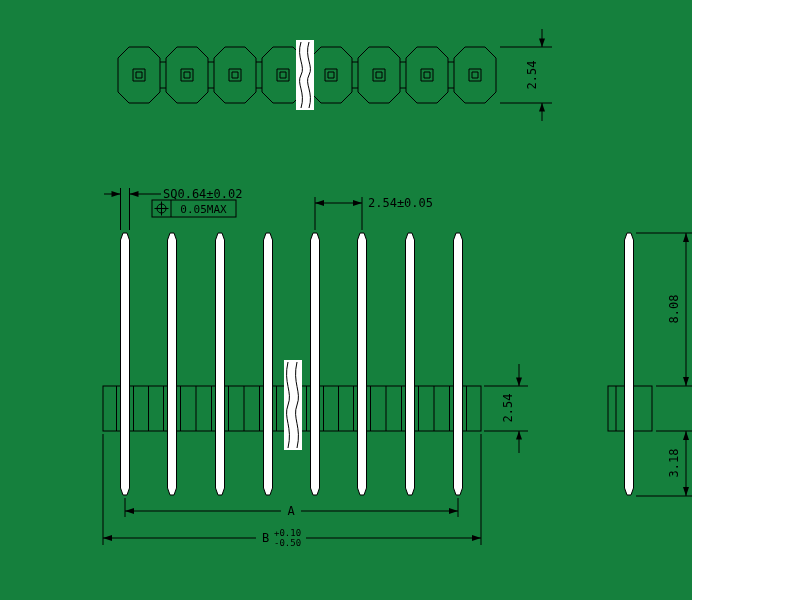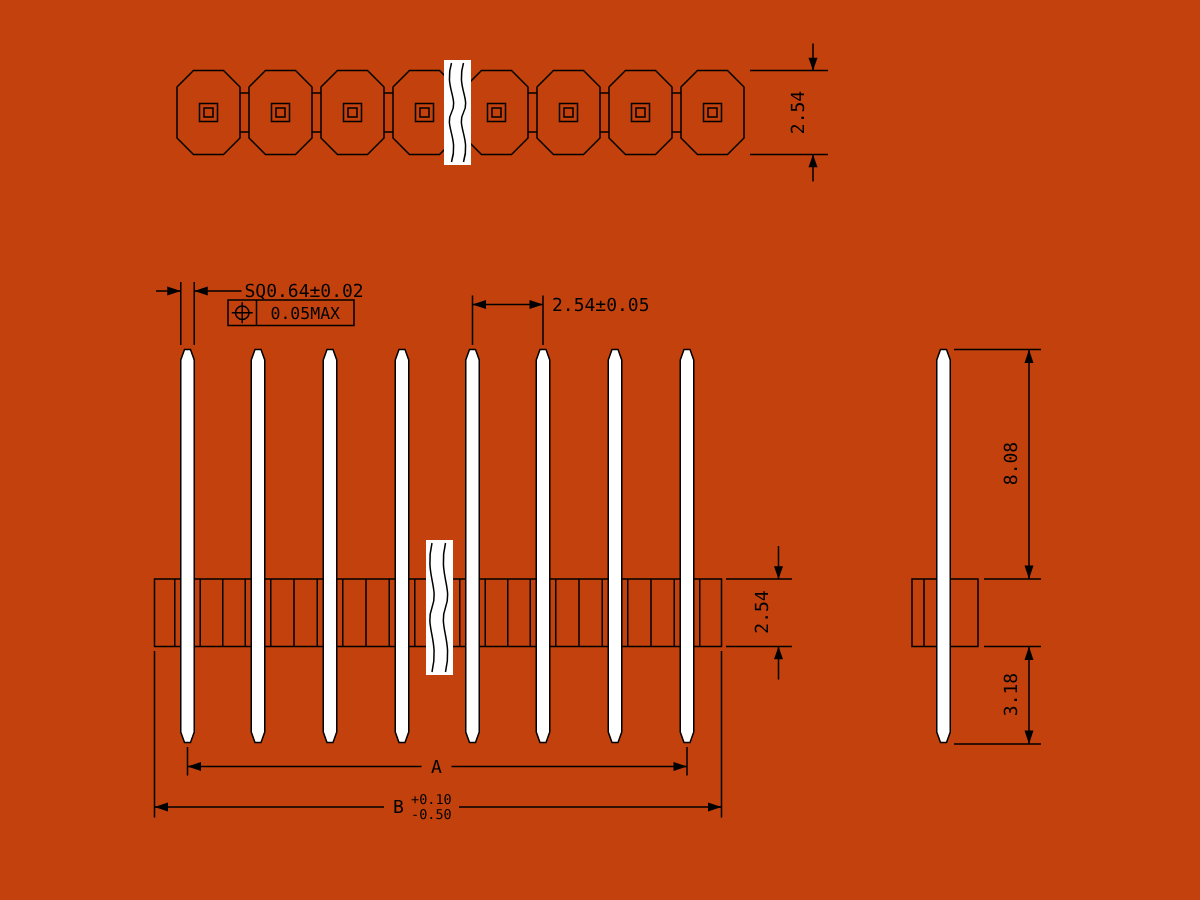--- a/index.html
+++ b/index.html
@@ -1,16 +1,16 @@
 <!DOCTYPE html>
 <html><head>
 <meta charset="utf-8">
 <style>
   html,body { margin:0; padding:0; background:#fff; }
-  .canvas { width:800px; height:600px; background:#c2410c; position:relative; overflow:hidden; }
+  .canvas { width:692px; height:600px; background:#15803d; position:relative; overflow:hidden; }
   svg { display:block; }
   .ln { stroke:#000; fill:none; stroke-width:1; }
   .pin { stroke:#000; fill:#fff; stroke-width:1; }
   .wh { fill:#fff; stroke:none; }
   .arrow { fill:#000; stroke:none; }
   text { font-family:"DejaVu Sans Mono","Liberation Mono",monospace; fill:#000; stroke:none; }
   .dim { font-size:12px; }
   .dim-small { font-size:11px; }
   .tol { font-size:9px; }
 </style>

